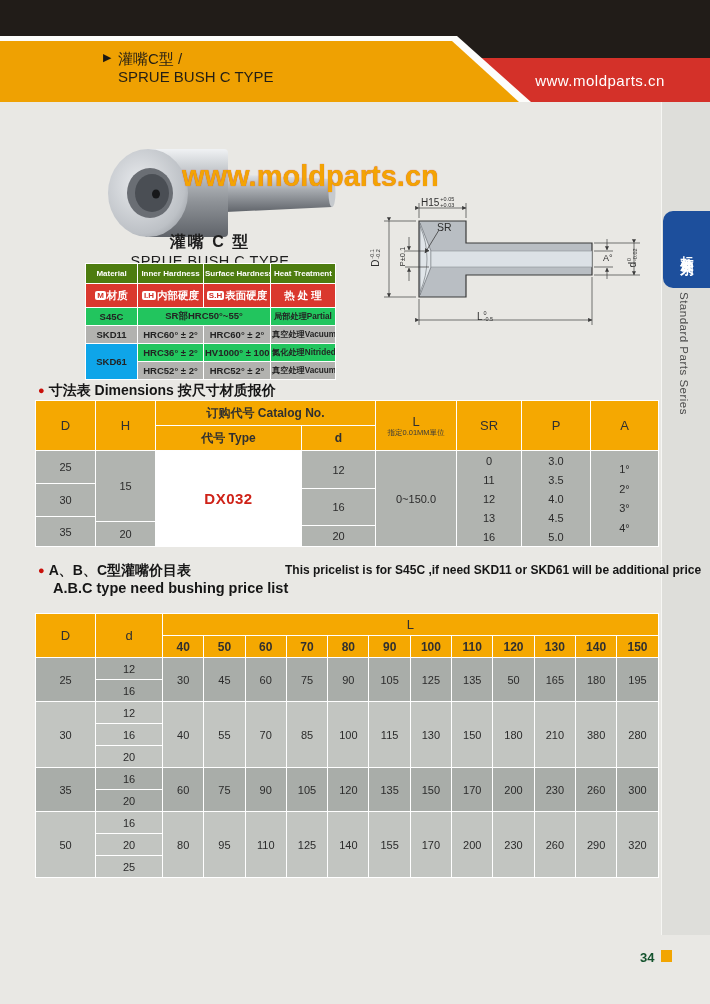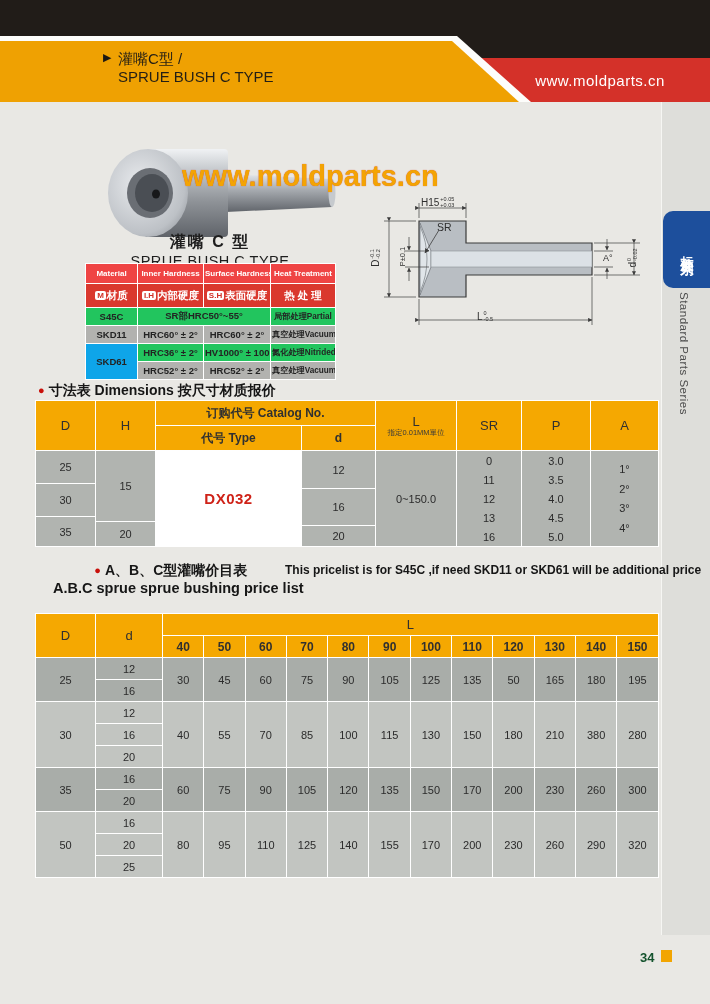--- a/index.html
+++ b/index.html
@@ -30,21 +30,21 @@
   
   .wm{position:absolute;left:182px;top:160px;font-size:29px;font-weight:bold;color:#f3a404;
       text-shadow:0 0 1px #d2422a;white-space:nowrap;z-index:5;}
   .pname{position:absolute;left:85px;top:232px;width:250px;text-align:center;}
   .pname .zh{font-size:16px;font-weight:bold;letter-spacing:2px;color:#1e1e1e;}
   .pname .en{font-size:14.5px;color:#1e1e1e;letter-spacing:.5px;}
 
   
   .mat{position:absolute;left:85px;top:263px;width:250px;border-collapse:collapse;table-layout:fixed;}
   .mat td{border:1px solid #fff;text-align:center;vertical-align:middle;overflow:hidden;white-space:nowrap;}
-  .mat .hr1 td{background:#ef4444;color:#fff;font-size:8px;height:17px;font-weight:bold;}
+  .mat .hr1 td{background:#4d7c0f;color:#fff;font-size:8px;height:17px;font-weight:bold;}
   .mat .hr2 td{background:#da382e;color:#fff;font-size:10.5px;height:21px;font-weight:bold;}
   .badge{display:inline-block;background:#fff;color:#d03026;font-size:8px;font-weight:bold;
          padding:0 2px;border-radius:2px;margin-right:1px;vertical-align:1px;}
   .mat .bA td{background:#22c55e;}
   .mat .bB td{background:#b2b2af;}
   .mat tbody td{font-size:9.5px;font-weight:bold;color:#232323;height:15px;}
   .mat td.heat{font-size:8.2px;}
 
   
   .draw{position:absolute;left:363px;top:192px;}
@@ -344,23 +344,23 @@
           <div>1°</div>
           <div>2°</div>
           <div>3°</div>
           <div>4°</div>
         </div>
       </td>
     </tr>
     </tbody>
   </table>
 
-  <div class="sec" style="left:38px;top:562px;text-align:center;">
+  <div class="sec" style="left:38px;top:562px;">
     <div><span class="dot">●</span><span>A、B、C型灌嘴价目表</span></div>
-    <div class="sub" style="margin-left:15px;font-size:14.5px;">A.B.C sprue sprue bushing price list</div>
+    <div class="sub" style="margin-left:15px;font-size:14.5px;">A.B.C type need bushing price list</div>
   </div>
   <div class="note" style="left:285px;top:563px;">
     <div class="en">This pricelist is for S45C ,if need SKD11 or SKD61 will be additional price</div>
   </div>
 
   <table class="price">
     <colgroup>
       <col style="width:60px">
         <col style="width:67px">
       <col span="12" style="width:41.3px">

